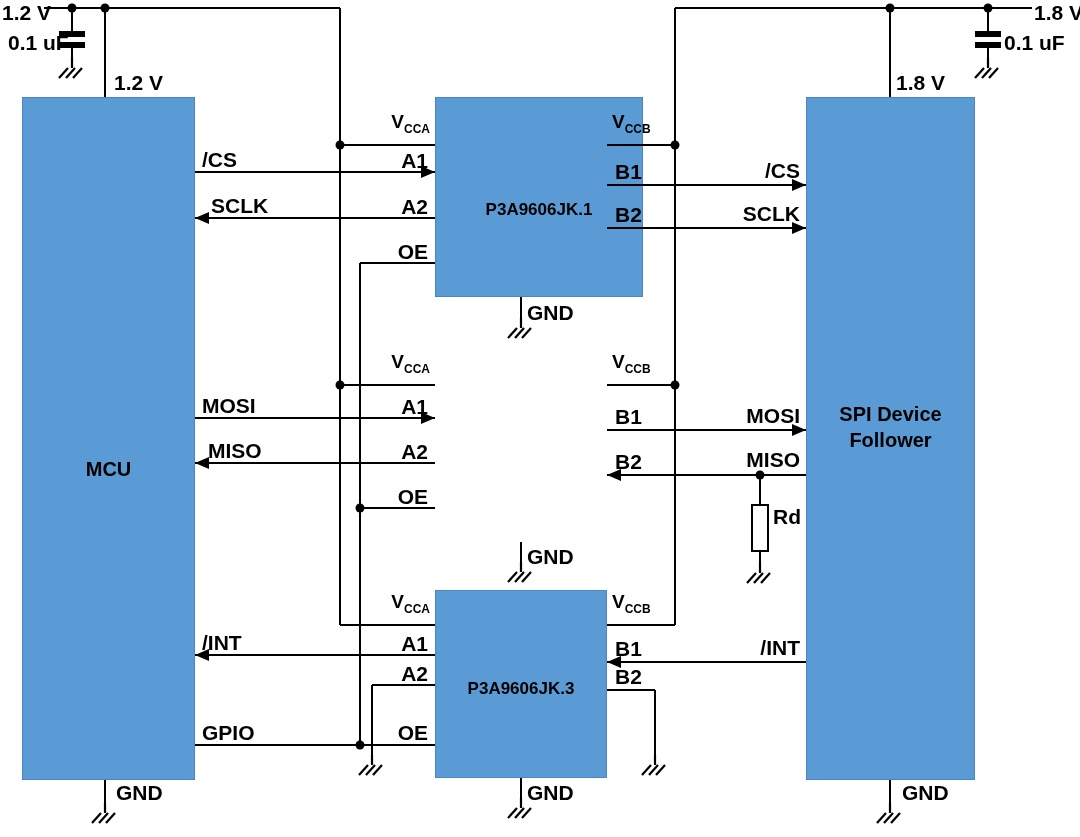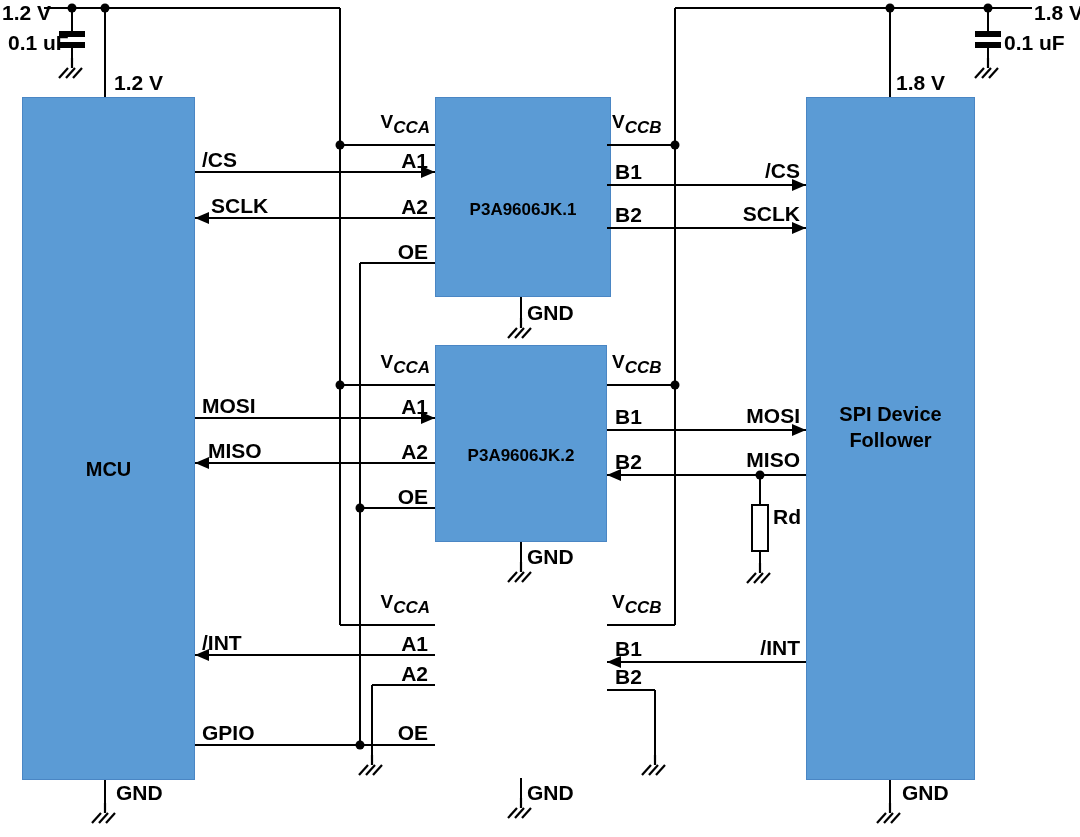--- a/index.html
+++ b/index.html
@@ -13,43 +13,43 @@
     border:1px solid var(--block-border,#4a86c4);
     display:flex;align-items:center;justify-content:center;
     font-weight:bold;text-align:center;box-sizing:border-box;line-height:1.3;
   }
   .lbl{
     position:absolute;font-weight:bold;font-size:21px;line-height:1.1;
     white-space:nowrap;
   }
   .ra{text-align:right;}
   .vcc{font-size:19px;}
-  .vcc sub{font-size:17px;vertical-align:-5px;font-weight:bold;font-style:italic;}
+  .vcc sub{font-size:12px;vertical-align:-5px;font-weight:bold;}
 </style>
 </head>
 <body>
 
 <div class="canvas">
 
   <div class="block" style="left:22px;top:97px;width:173px;height:683px;font-size:20px;padding-top:60px;">
     <span>MCU</span>
   </div>
 
   <div class="block" style="left:806px;top:97px;width:169px;height:683px;font-size:20px;padding-bottom:24px;">
     <span style="display:inline-block;width:130px;">SPI Device Follower</span>
   </div>
 
-  <div class="block" style="left:435px;top:97px;width:176px;height:200px;font-size:17px;padding-top:26px;">
+  <div class="block" style="left:435px;top:97px;width:208px;height:200px;font-size:17px;padding-top:26px;">
     <span>P3A9606JK.1</span>
   </div>
 
-  <div class="block" style="left:435px;top:345px;width:172px;height:197px;font-size:17px;padding-top:26px;">
-    <span>P3A9606JK.2</span>
-  </div>
-
+
+  <div class="block" style="left:435px;top:590px;width:172px;height:188px;font-size:17px;padding-top:10px;">
+    <span>P3A9606JK.3</span>
+  </div>
 
   <svg class="wires" viewBox="0 0 1080 837" xmlns="http://www.w3.org/2000/svg">
     <defs>
       <g id="gndsym" stroke="#000" stroke-width="2.2" fill="none">
         <line x1="0" y1="0" x2="0" y2="10"></line>
         <line x1="10" y1="10" x2="1" y2="20"></line>
         <line x1="3" y1="10" x2="-6" y2="20"></line>
         <line x1="-4" y1="10" x2="-13" y2="20"></line>
       </g>
     </defs>

